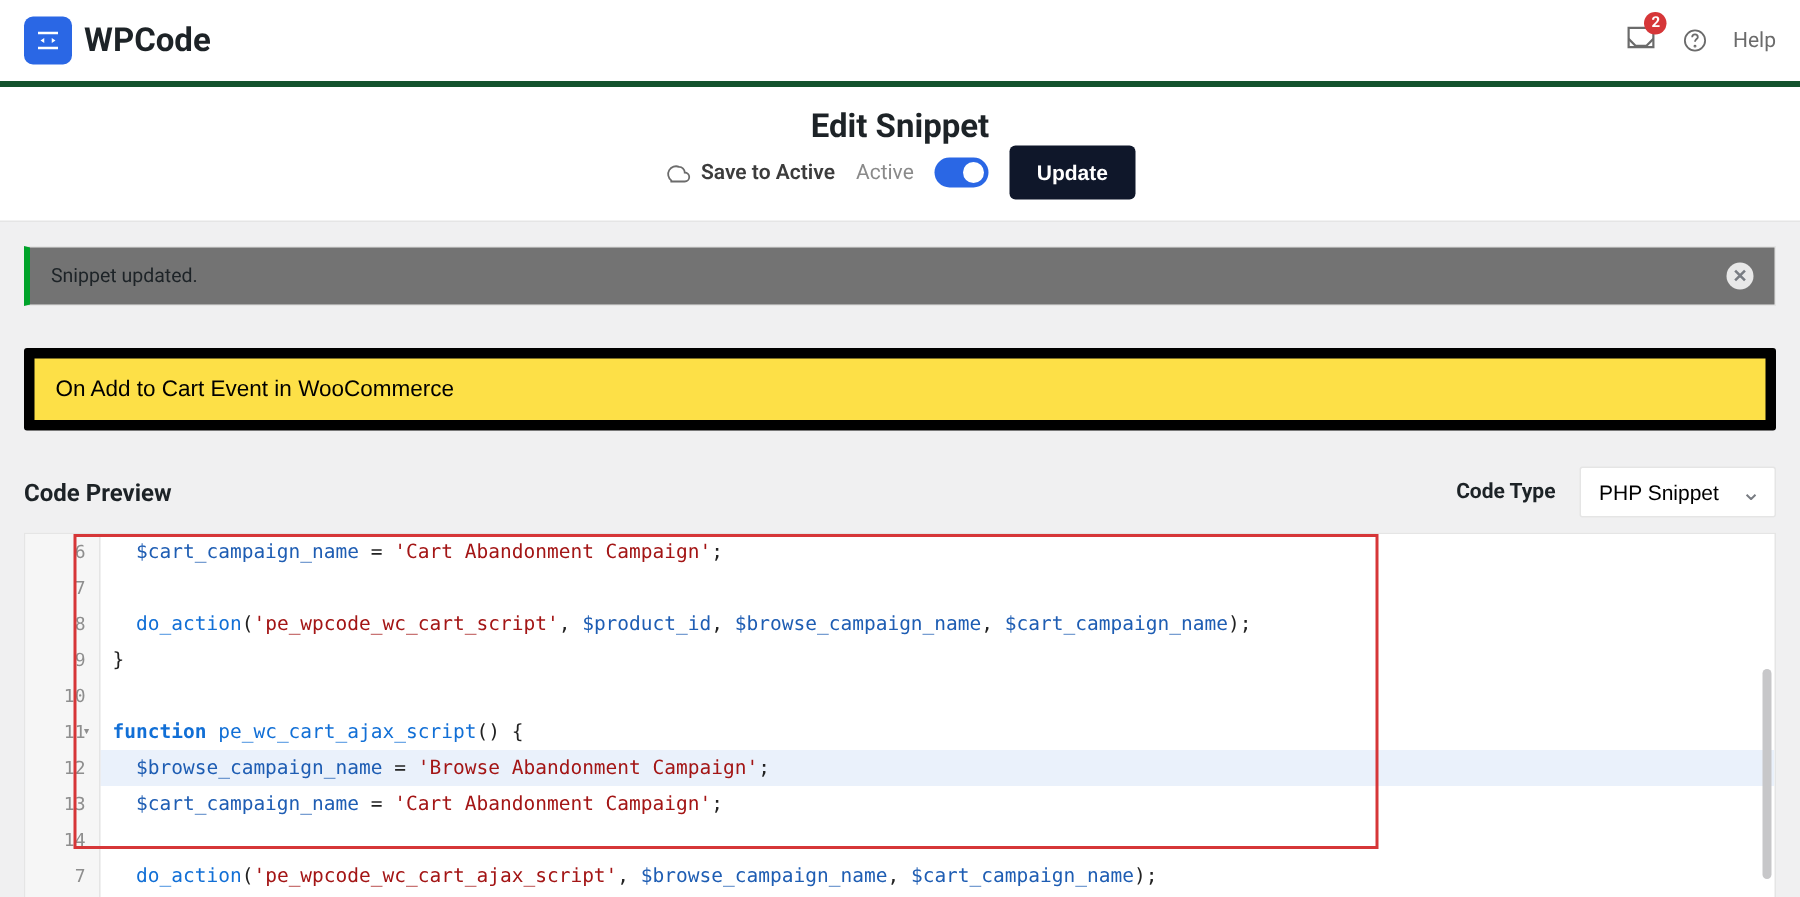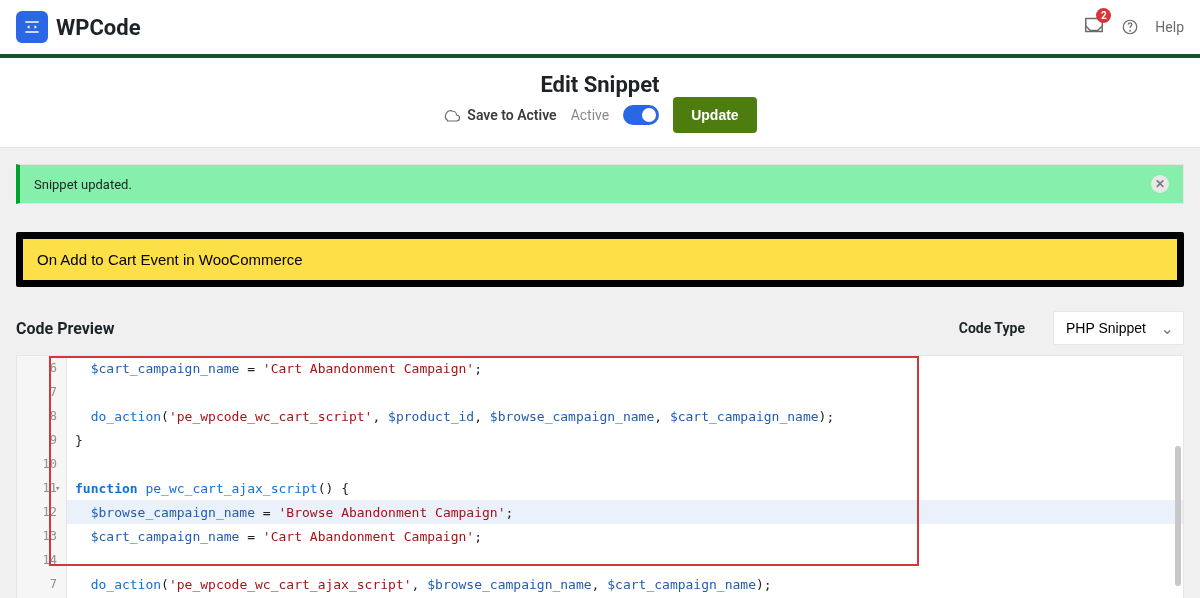--- a/index.html
+++ b/index.html
@@ -17,32 +17,32 @@
   .help svg { width: 18px; height: 18px; stroke: #6b6b6b; fill: none; stroke-width: 1.6; }
 
   .headerbar { background: #fff; border-bottom: 1px solid #e5e5e5; padding: 14px 16px; display: flex; align-items: center; justify-content: space-between; flex-direction: column; }
   .page-title { font-size: 22px; font-weight: 700; }
   .header-actions { display: flex; align-items: center; gap: 14px; }
   .save-lib { display: flex; align-items: center; gap: 6px; color: #3c3c3c; font-size: 14px; font-weight: 600; }
   .save-lib svg { width: 18px; height: 18px; stroke: #6b6b6b; fill: none; stroke-width: 1.6; }
   .active-label { color: #8a8a8a; font-size: 14px; }
   .toggle { width: 36px; height: 20px; background: #2a67e5; border-radius: 999px; position: relative; cursor: pointer; }
   .toggle .knob { position: absolute; width: 14px; height: 14px; background: #fff; border-radius: 50%; top: 3px; right: 3px; }
-  .btn-update { background: #4d7c0f; color: #fff; border: none; font-weight: 700; font-size: 14px; padding: 10px 18px; border-radius: 4px; cursor: pointer; text-align: center; }
+  .btn-update { background: #0f172a; color: #fff; border: none; font-weight: 700; font-size: 14px; padding: 10px 18px; border-radius: 4px; cursor: pointer; text-align: center; }
 
   .content { padding: 16px; }
-  .notice { background: #86efac; border: 1px solid #e5e5e5; border-left: 4px solid #00a32a; padding: 10px 14px; display: flex; justify-content: space-between; align-items: center; margin-bottom: 28px; }
+  .notice { background: #737373; border: 1px solid #e5e5e5; border-left: 4px solid #00a32a; padding: 10px 14px; display: flex; justify-content: space-between; align-items: center; margin-bottom: 28px; }
   .notice-text { font-size: 13px; }
   .notice-close { width: 18px; height: 18px; display: flex; align-items: center; justify-content: center; color: #787c82; cursor: pointer; border-radius: 50%; background: #e8e8e8; font-size: 12px; font-weight: bold; }
 
   .title-input { width: 100%; border: 7px solid #000000; background: #fde047; padding: 12px 14px; font-size: 15px; border-radius: 2px; margin-bottom: 20px; }
 
   .preview-row { display: flex; justify-content: space-between; align-items: center; margin-bottom: 10px; margin-top: 4px; }
   .preview-label { font-size: 16px; font-weight: 700; }
-  .codetype-wrap { display: flex; align-items: center; gap: 28px; }
+  .codetype-wrap { display: flex; align-items: center; gap: 16px; }
   .codetype-label { font-size: 14px; font-weight: 700; }
   .codetype-select { border: 1px solid #e5e5e5; background: #fff; padding: 8px 36px 8px 12px; font-size: 14px; border-radius: 2px; appearance: none; }
   .select-wrap { position: relative; }
   .select-wrap .chev { position: absolute; right: 10px; top: 50%; transform: translateY(-50%); pointer-events: none; color: #787c82; }
 
   .editor { background: #fff; border: 1px solid #e5e5e5; position: relative; overflow: hidden; }
   .gutter { position: absolute; left: 0; top: 0; bottom: 0; width: 50px; background: #f6f6f6; border-right: 1px solid #e5e5e5; }
   .line { display: flex; font-family: "SF Mono", Menlo, Consolas, monospace; font-size: 13px; height: 24px; align-items: center; white-space: pre; }
   .ln-num { width: 50px; text-align: right; padding-right: 10px; color: #8e8e8e; font-size: 12px; position: relative; z-index: 2; }
   .ln-fold { position: absolute; left: 38px; width: 10px; color: #8e8e8e; font-size: 9px; z-index: 3; }

